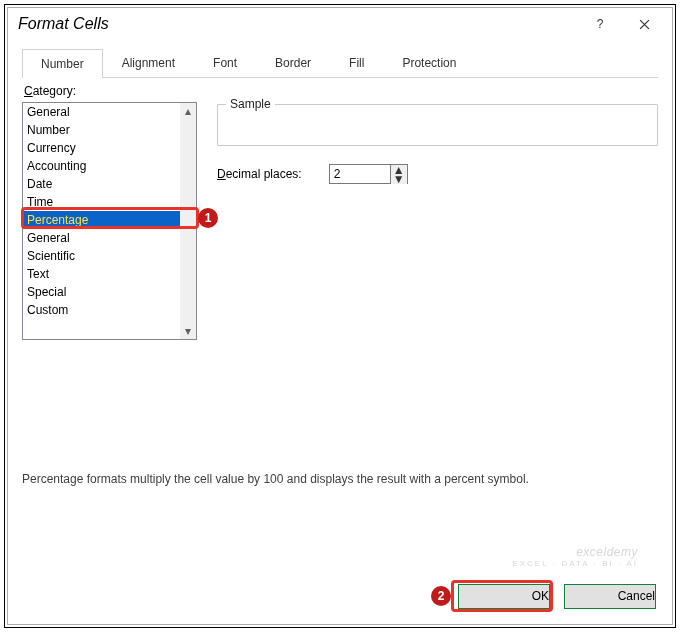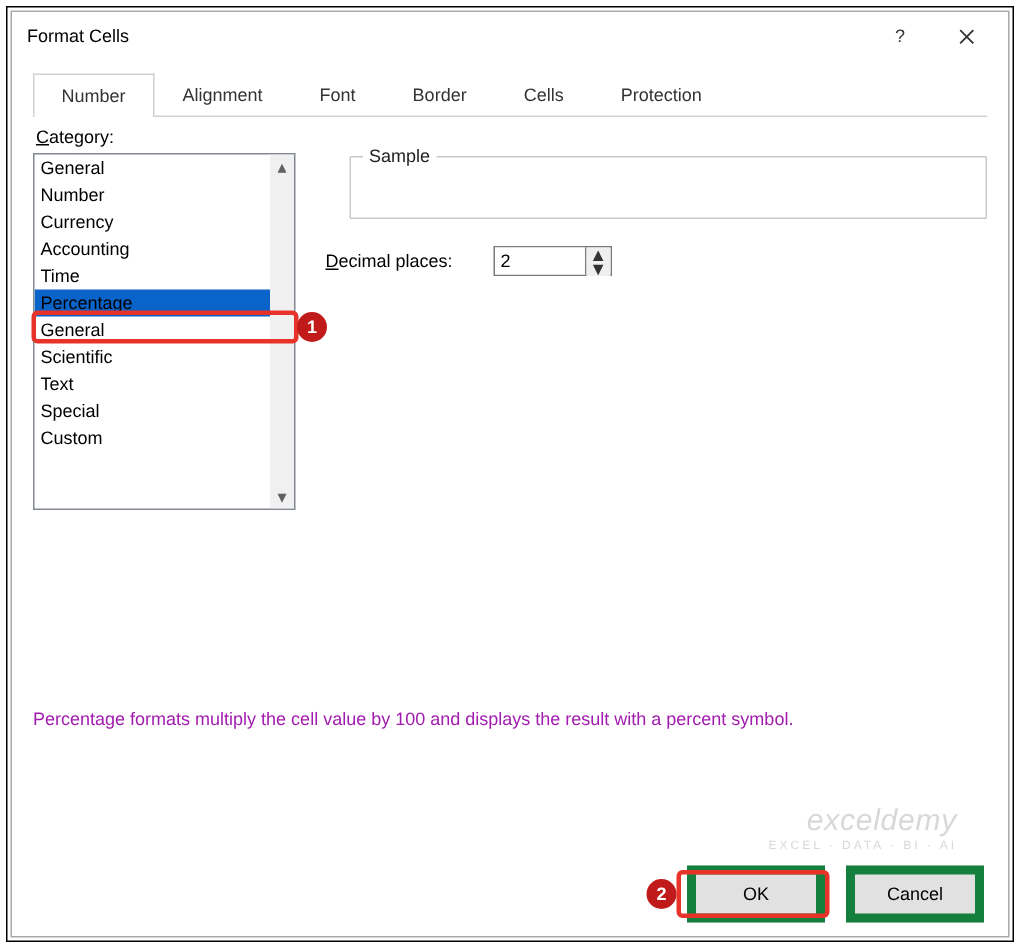--- a/index.html
+++ b/index.html
@@ -1,52 +1,52 @@
 <!DOCTYPE html>
 <html><head>
 <meta charset="utf-8">
 <style>
   * { box-sizing: border-box; margin: 0; padding: 0; font-family: "Segoe UI", Tahoma, sans-serif; font-size: 12px; }
   body { background: #fff; width: 680px; height: 632px; position: relative; }
   .outer-frame { position: absolute; left: 4px; top: 4px; width: 672px; height: 624px; border: 1px solid #000; background: #fff; }
   .dialog { position: absolute; left: 2px; top: 2px; width: 666px; height: 618px; border: 1px solid #aaa; background: #fff; }
   .titlebar { height: 32px; display: flex; align-items: center; padding: 0 6px 0 10px; }
-  .titlebar .title { flex: 1; font-size: 12px; }
+  .titlebar .title { flex: 1; font-size: 16px; font-style: italic; }
   .titlebar .tbtn { width: 44px; height: 28px; display: flex; align-items: center; justify-content: center; color: #333; }
   .titlebar .tbtn svg { stroke: #333; }
   .tabrow { display: flex; margin: 8px 14px 0 14px; border-bottom: 1px solid #d0d0d0; }
   .tab { padding: 7px 18px; border: 1px solid transparent; border-bottom: none; color: #333; position: relative; text-align: center; }
   .tab.active { border-color: #d0d0d0; background: #fff; top: 1px; }
   .body { position: absolute; left: 14px; right: 14px; top: 70px; bottom: 60px; }
   .category-label { margin: 6px 0 2px 2px; }
   .category-label u { text-decoration: underline; }
   .listbox { position: absolute; left: 0; top: 24px; width: 175px; height: 238px; border: 1px solid #828790; background: #fff; overflow: hidden; }
   .list-inner { position: absolute; left: 0; top: 0; right: 16px; bottom: 0; }
   .scrollbar { position: absolute; right: 0; top: 0; width: 16px; bottom: 0; background: #f0f0f0; display: flex; flex-direction: column; }
   .scrollbar .sbtn { height: 16px; display:flex; align-items:center; justify-content:center; color:#606060; }
   .scrollbar .track { flex: 1; }
   .listitem { padding: 1px 4px; line-height: 16px; white-space: nowrap; }
-  .listitem.selected { background: #0a63c9; color: #000000; }
+  .listitem.selected { background: #0a63c9; color: #fde047; }
   .selected-hi { position: absolute; border: 3px solid #e8332b; border-radius: 4px; pointer-events: none; }
   .callout { position: absolute; width: 20px; height: 20px; border-radius: 50%; background: #c01a1a; color: #fff; display:flex; align-items:center; justify-content:center; font-size: 11px; font-weight: bold; pointer-events: none; }
   .right-pane { position: absolute; left: 195px; top: 20px; right: 0; }
-  .sample-field { border: 1px solid #c9c9c9; border-radius: 1px; position: relative; height: 42px; margin-top: 6px; margin-left: 16px; }
+  .sample-field { border: 1px solid #c9c9c9; border-radius: 1px; position: relative; height: 42px; margin-top: 6px; }
   .sample-legend { position: absolute; top: -8px; left: 8px; background: #fff; padding: 0 4px; color: #222; }
   .decimal-row { display: flex; align-items: center; margin-top: 18px; gap: 27px; }
   .spinner { display: inline-flex; border: 1px solid #7a7a7a; height: 20px; }
   .spinner input { border: none; width: 60px; padding: 0 4px; outline: none; font-size: 12px; }
   .spin-btns { display: flex; flex-direction: column; border-left: 1px solid #7a7a7a; }
   .spin-btns div { width: 16px; height: 9.5px; background: #efefef; display:flex; align-items:center; justify-content:center; font-size: 7px; color:#333; }
-  .desc { position: absolute; left: 0; top: 394px; right: 0; color: #a21caf; }
+  .desc { position: absolute; left: 0; top: 394px; right: 0; color: #404040; }
   .footer { position: absolute; left: 0; right: 0; bottom: 0; height: 56px; display:flex; align-items:center; justify-content:flex-end; gap: 14px; padding: 0 16px; }
-  .btn { width: 92px; height: 38px; border: 6px solid #15803d; background: #e1e1e1; cursor: pointer; font-size: 12px; }
+  .btn { width: 92px; height: 25px; border: 1px solid #15803d; background: #e1e1e1; cursor: pointer; font-size: 12px; text-align: right; }
   .btn.primary { background: #e1e1e1; }
   .ok-hi { position: absolute; border: 3px solid #e8332b; border-radius: 4px; pointer-events: none; }
   .watermark { position: absolute; right: 34px; bottom: 56px; text-align: right; color: #d8d8d8; pointer-events: none; }
-  .watermark .w1 { font-size: 20px; font-style: italic; letter-spacing: .5px; }
+  .watermark .w1 { font-size: 12px; font-style: italic; letter-spacing: .5px; }
   .watermark .w2 { font-size: 8px; letter-spacing: 2px; }
 </style>
 </head>
 <body>
 
 <div class="outer-frame">
   <div class="dialog">
 
     <div class="titlebar">
       <div class="title">Format Cells</div>
@@ -58,33 +58,34 @@
             <path d="M1 1 L9 9 M9 1 L1 9" stroke-width="1.1" fill="none"></path>
           </svg>
       </div>
     </div>
 
     <div class="tabrow">
       <div class="tab active"><span>Number</span></div>
       <div class="tab"><span>Alignment</span></div>
       <div class="tab"><span>Font</span></div>
       <div class="tab"><span>Border</span></div>
-      <div class="tab"><span>Cells</span></div>
+      <div class="tab"><span>Fill</span></div>
       <div class="tab"><span>Protection</span></div>
     </div>
 
     <div class="body">
       <div class="category-label"><u>C</u><span>ategory:</span></div>
 
       <div class="listbox">
         <div class="list-inner">
           <div class="listitem"><span>General</span></div>
           <div class="listitem"><span>Number</span></div>
           <div class="listitem"><span>Currency</span></div>
           <div class="listitem"><span>Accounting</span></div>
+          <div class="listitem"><span>Date</span></div>
           <div class="listitem"><span>Time</span></div>
           <div class="listitem selected"><span>Percentage</span></div>
           <div class="listitem"><span>General</span></div>
           <div class="listitem"><span>Scientific</span></div>
           <div class="listitem"><span>Text</span></div>
           <div class="listitem"><span>Special</span></div>
           <div class="listitem"><span>Custom</span></div>
         </div>
         <div class="scrollbar">
           <div class="sbtn">

